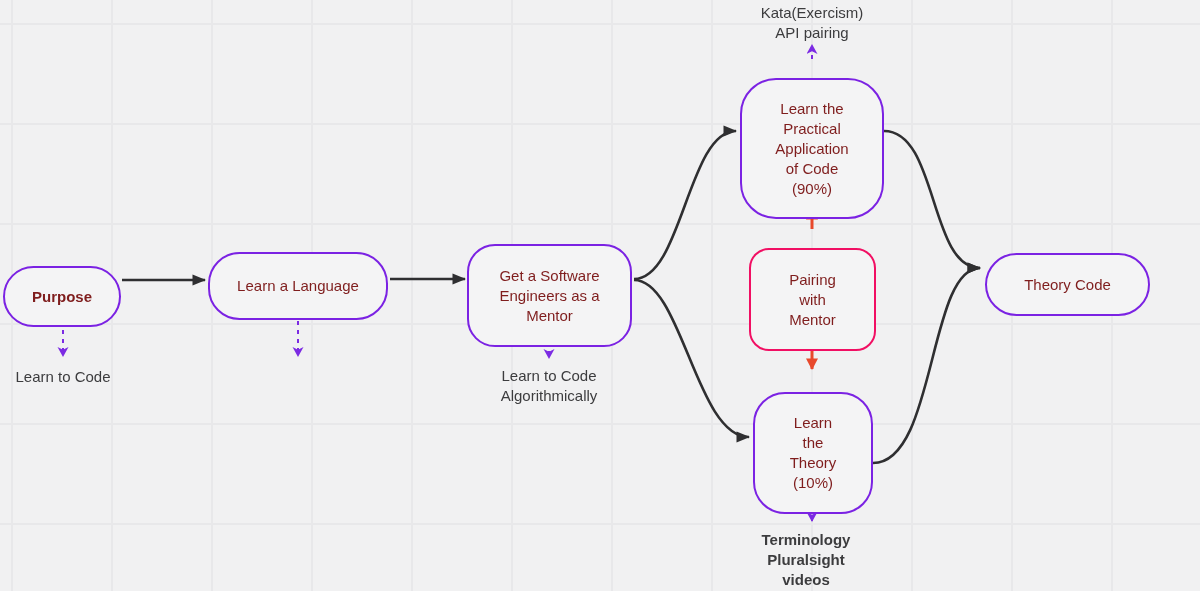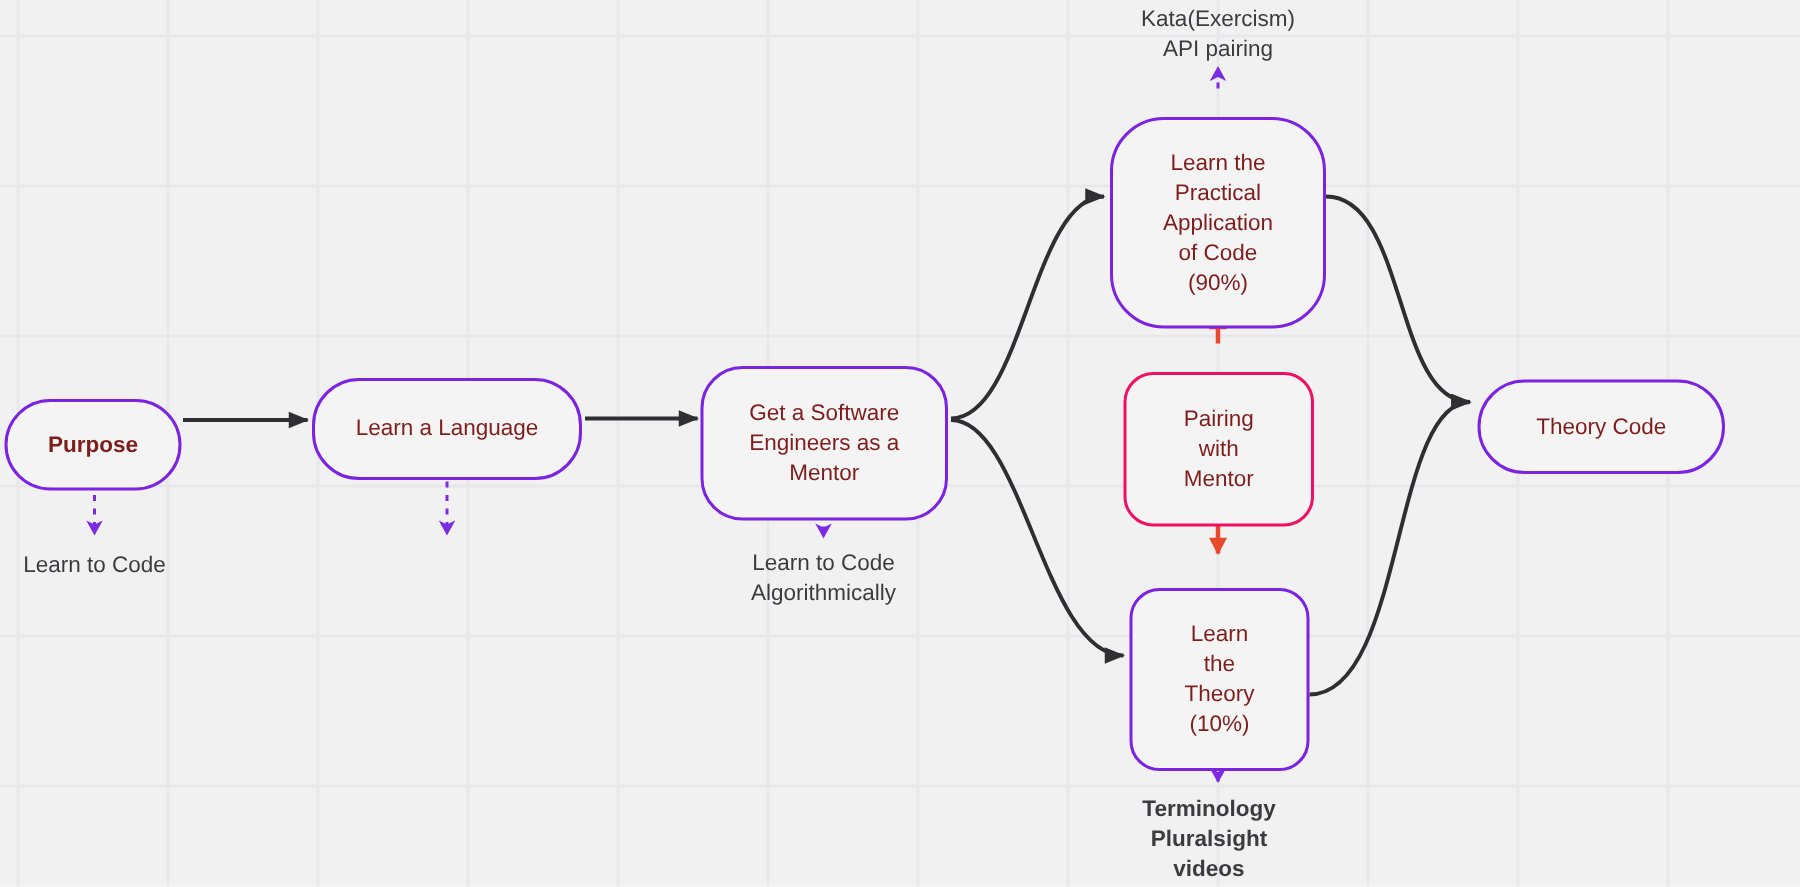--- a/index.html
+++ b/index.html
@@ -93,21 +93,21 @@
   <div class="node" style="left:740px; top:61px; width:144px; height:141px; border-radius:36px;">Learn the
 Practical
 Application
 of Code
 (90%)</div>
 
   <div class="node pink" style="left:749px; top:231px; width:127px; height:103px; border-radius:20px;">Pairing
 with
 Mentor</div>
 
-  <div class="node" style="left:753px; top:375px; width:120px; height:122px; border-radius:20px;">Learn
+  <div class="node" style="left:753px; top:375px; width:120px; height:122px; border-radius:32px;">Learn
 the
 Theory
 (10%)</div>
 
   <div class="node" style="left:985px; top:236px; width:165px; height:63px; border-radius:31.5px;">Theory Code</div>
 
   <div class="note" style="left:63px; top:367px;">Learn to Code</div>
 
 
   <div class="note" style="left:549px; top:366px;">Learn to Code

